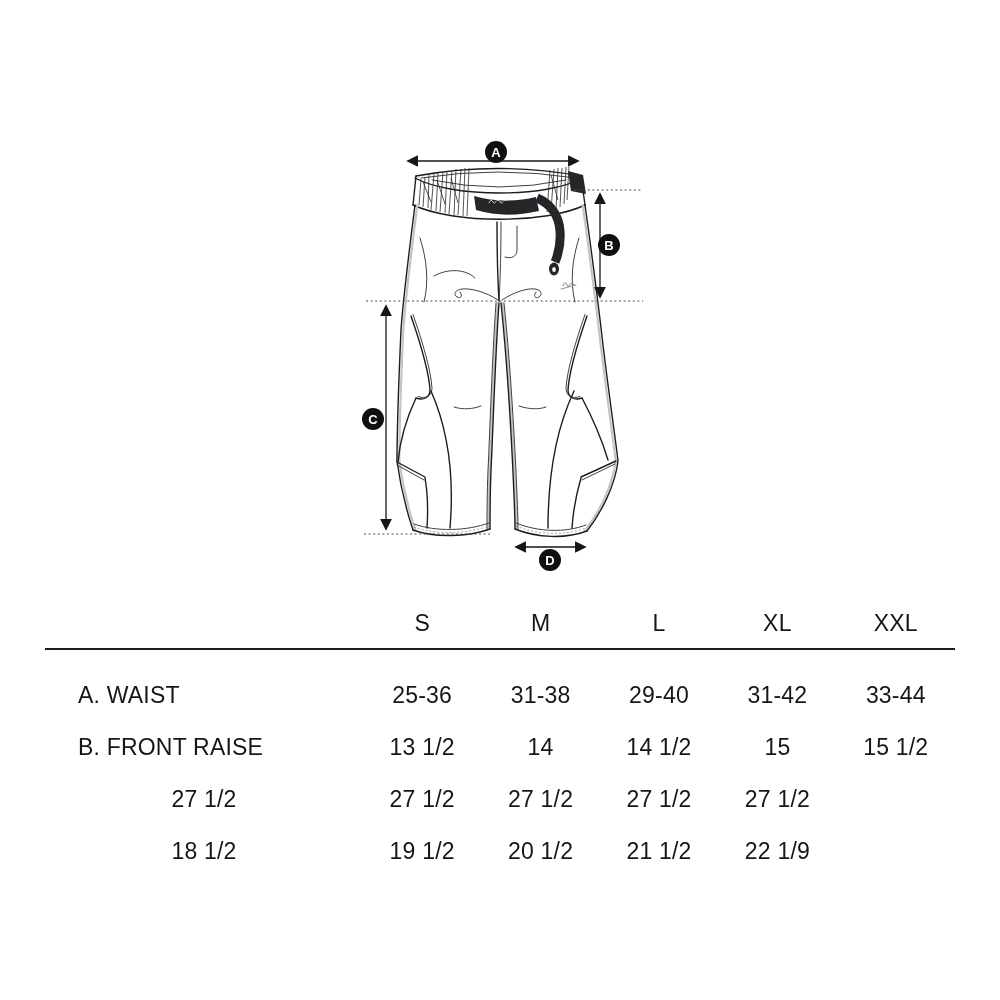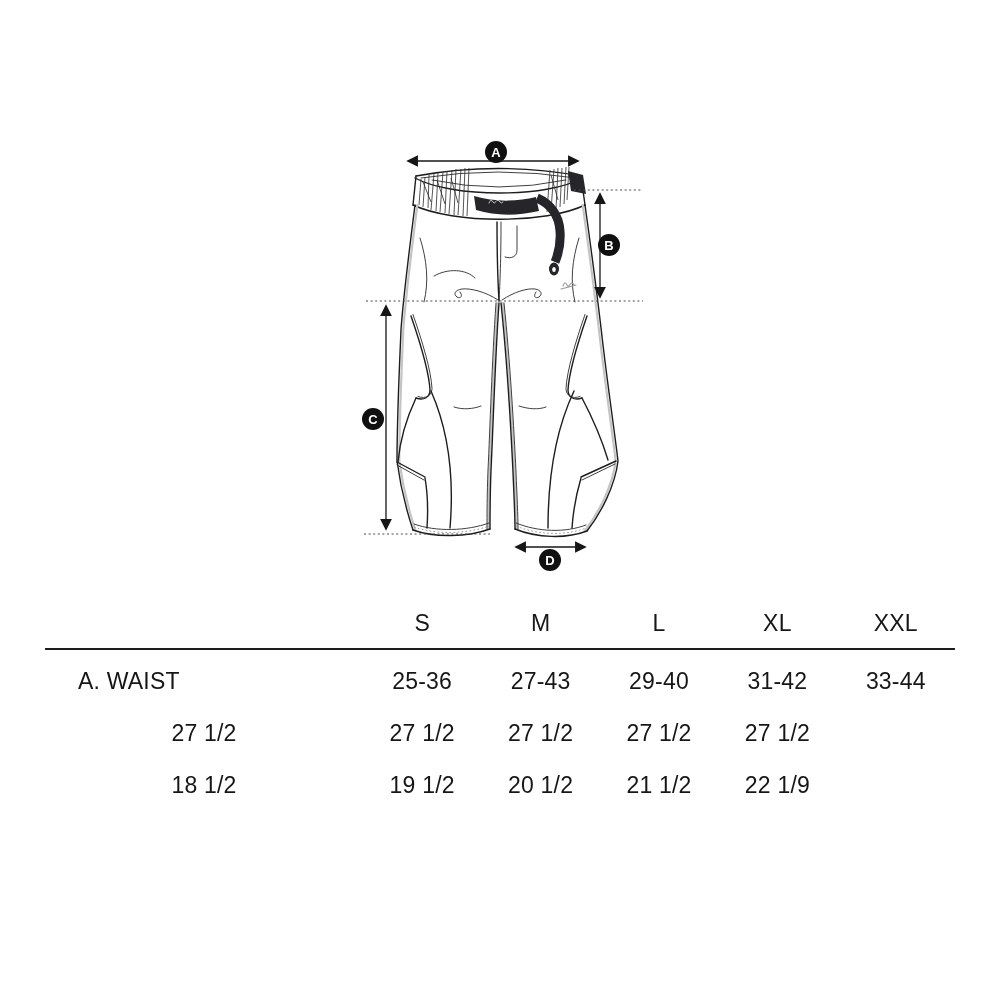--- a/index.html
+++ b/index.html
@@ -24,21 +24,21 @@
   .badge-circle{fill:#101010;}
   .badge-letter{fill:#ffffff;font-family:"Liberation Sans",sans-serif;font-size:13px;font-weight:bold;text-anchor:middle;}
 
   
   .size-table{position:absolute;left:45px;top:598px;width:910px;font-size:23px;letter-spacing:.2px;color:#161616;}
   .t-row{display:grid;grid-template-columns:318px repeat(5,1fr);align-items:center;height:52px;}
   .t-head{height:50px;}
   .t-cell{text-align:center;white-space:nowrap;}
   .t-label{text-align:left;padding-left:33px;white-space:nowrap;}
   .rule{border-top:2px solid #1d1d1d;height:0;}
-  .t-body{padding-top:5px;}
+  .t-body{padding-top:19px;}
 </style>
 </head>
 <body>
 
 <div class="stage">
 
   <svg width="1000" height="592" viewBox="0 0 1000 592">
     <defs>
       <marker id="ah" viewBox="0 0 10 10" refX="8.5" refY="5" markerWidth="9" markerHeight="9" orient="auto-start-reverse">
         <path d="M0,0 L10,5 L0,10 z" fill="#161616"></path>
@@ -174,24 +174,32 @@
       <div class="t-cell">XL</div>
       <div class="t-cell">XXL</div>
     </div>
 
     <div class="rule"></div>
 
     <div class="t-body">
       <div class="t-row">
         <div class="t-label">A. WAIST</div>
         <div class="t-cell">25-36</div>
-        <div class="t-cell">27-43</div>
+        <div class="t-cell">31-38</div>
         <div class="t-cell">29-40</div>
         <div class="t-cell">31-42</div>
         <div class="t-cell">33-44</div>
+      </div>
+      <div class="t-row">
+        <div class="t-label">B. FRONT RAISE</div>
+        <div class="t-cell">13 1/2</div>
+        <div class="t-cell">14</div>
+        <div class="t-cell">14 1/2</div>
+        <div class="t-cell">15</div>
+        <div class="t-cell">15 1/2</div>
       </div>
       <div class="t-row">
         <div class="t-cell">27 1/2</div>
         <div class="t-cell">27 1/2</div>
         <div class="t-cell">27 1/2</div>
         <div class="t-cell">27 1/2</div>
         <div class="t-cell">27 1/2</div>
       </div>
       <div class="t-row">
         <div class="t-cell">18 1/2</div>

